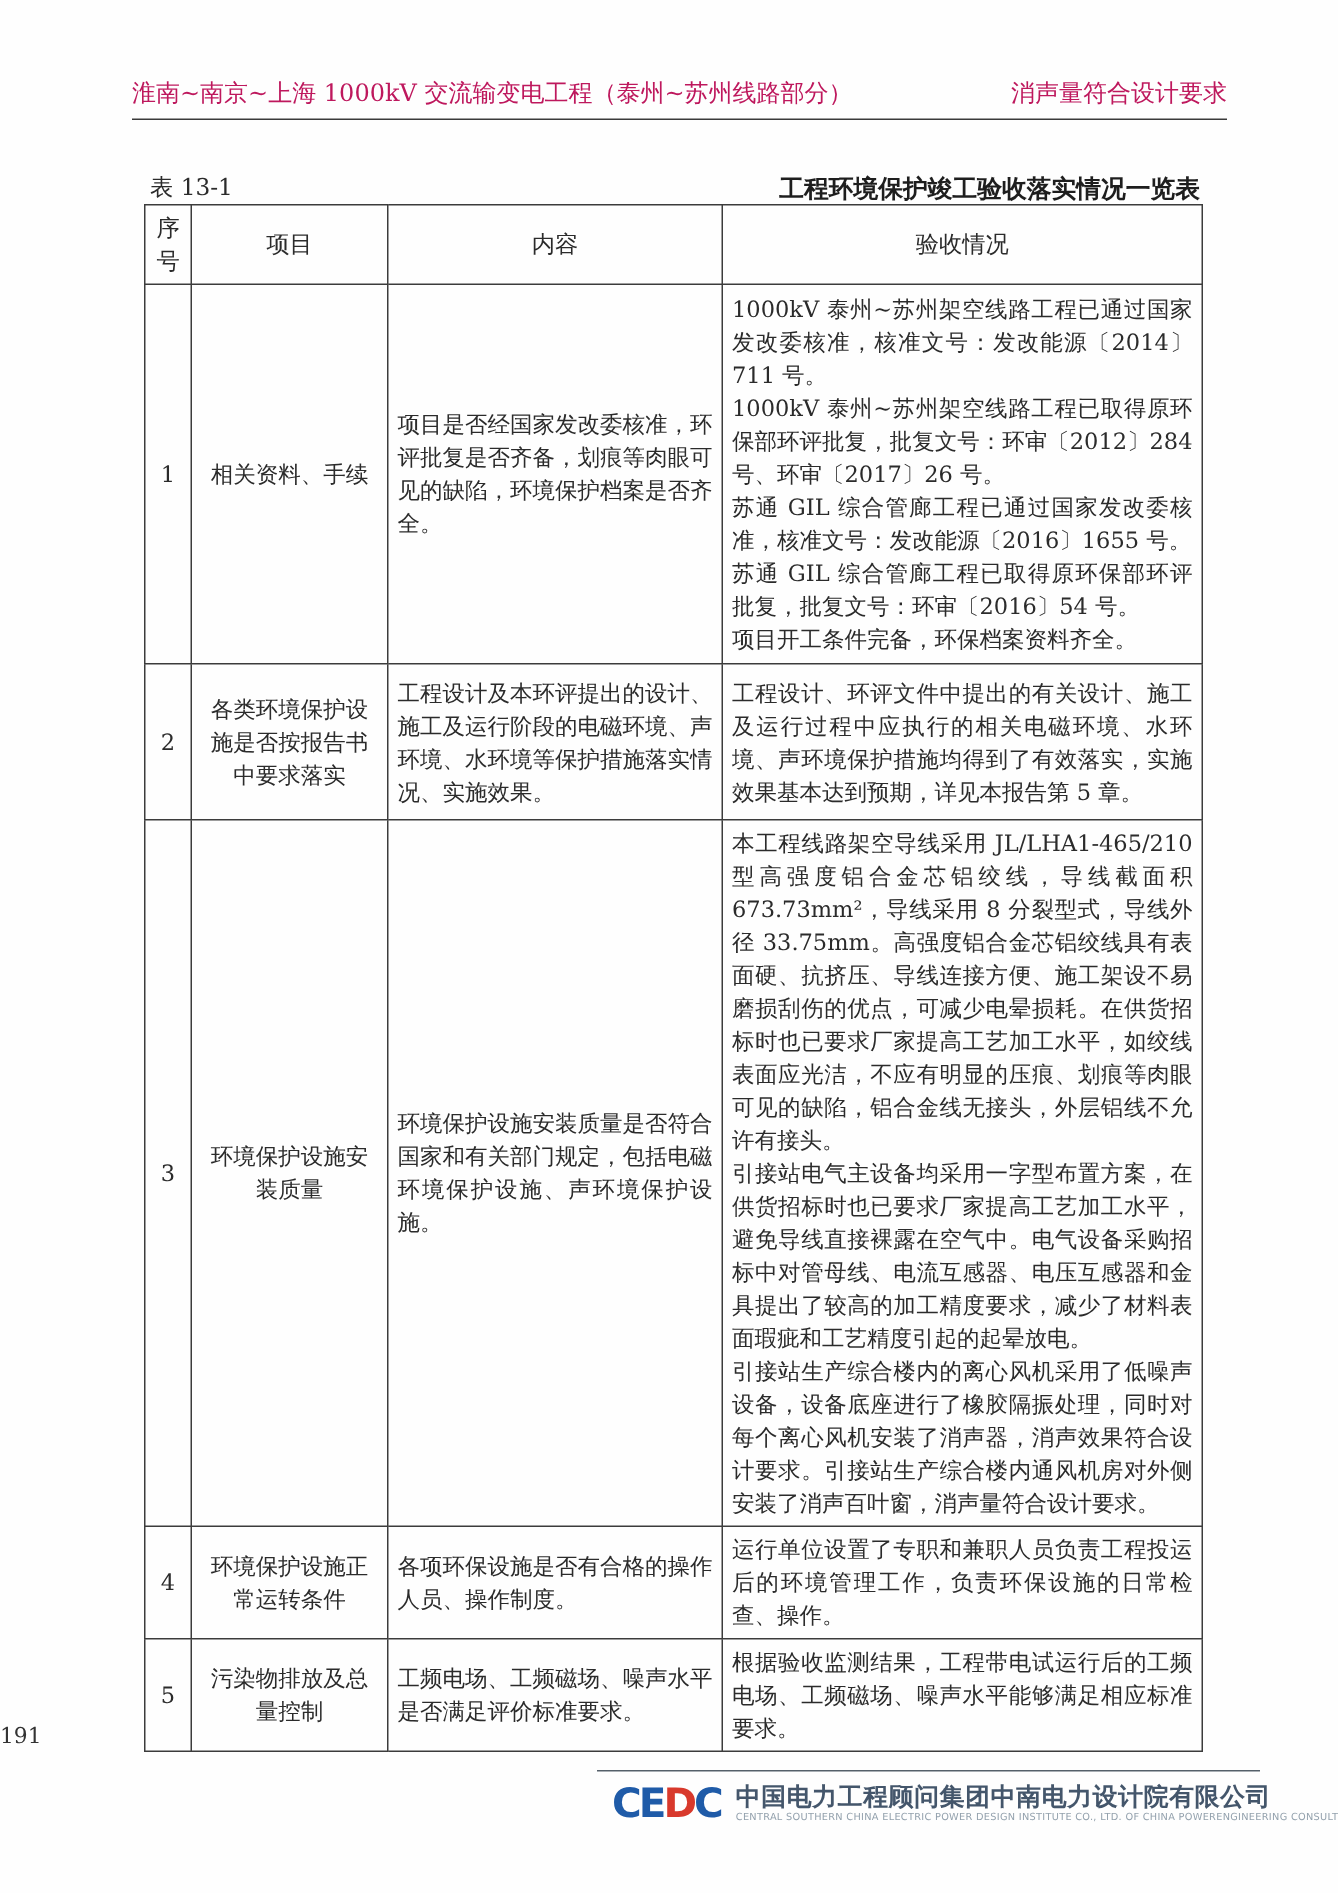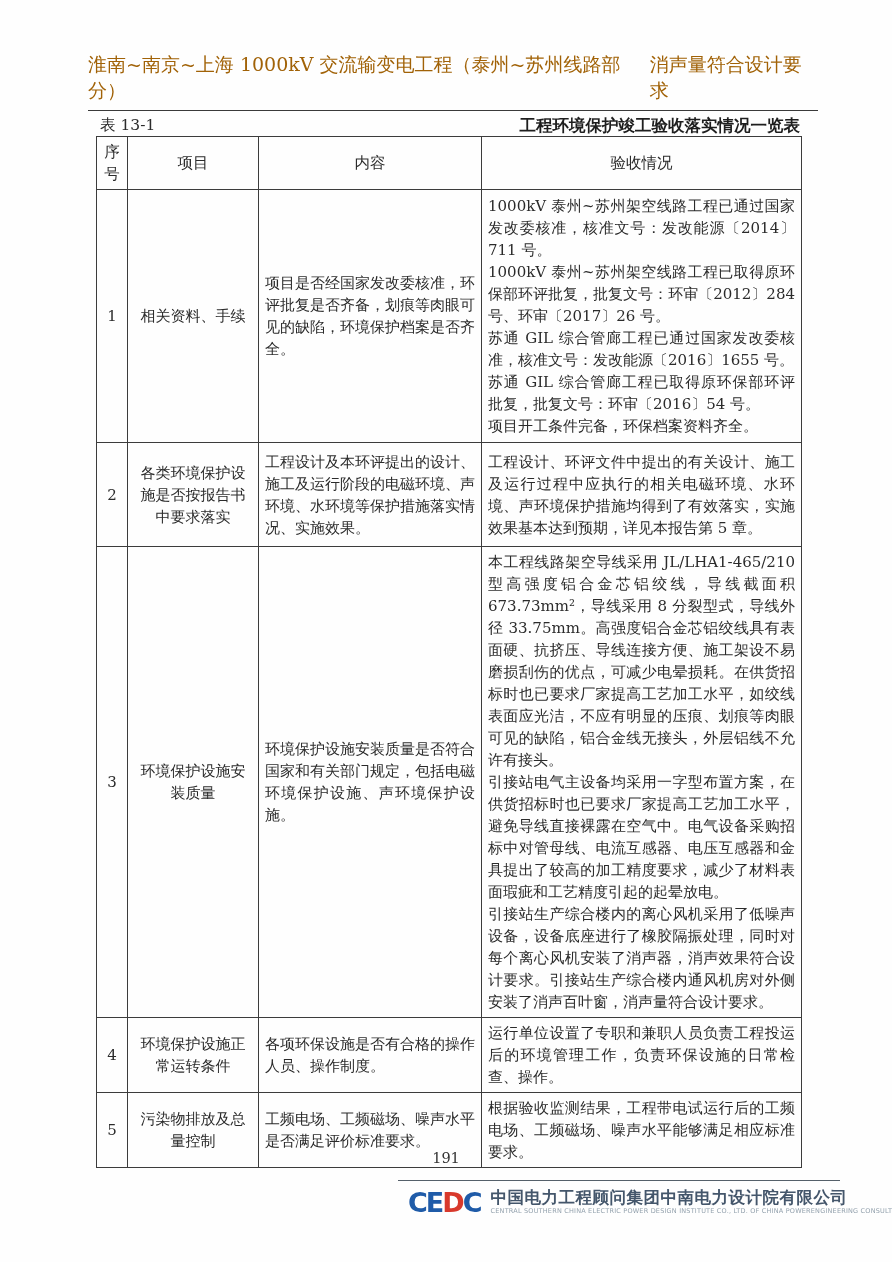--- a/index.html
+++ b/index.html
@@ -10,21 +10,21 @@
     font-family: "DejaVu Serif", "Liberation Serif", serif;
     color: #2b2b2b;
     background: #fefefe;
   }
   .page { width: 892px; height: 1262px; overflow: hidden; position: relative; }
 
   
   .doc-header {
     position: absolute; left: 88px; right: 74px; top: 52px;
     display: flex; justify-content: space-between; align-items: center;
-    font-size: 19px; color: #a16207;
+    font-size: 16px; color: #be185d;
     padding-bottom: 6px;
     border-bottom: 1.6px solid #3a3a3a;
   }
 
   
   .caption {
     position: absolute; left: 96px; right: 92px; top: 115px;
     height: 24px;
   }
   .caption-label { position: absolute; left: 4px; top: 0; font-size: 15.5px; }
@@ -64,21 +64,21 @@
 
   tr.r1 { height: 253px; }
   tr.r2 { height: 104px; }
   tr.r3 { height: 470px; }
   tr.r4 { height: 68px; }
   tr.r5 { height: 73px; }
 
   
   .page-number {
     position: absolute; left: 0; right: 0; top: 1150px;
-    text-align: center; font-size: 14.5px; color: #333;
+    font-size: 14.5px; color: #333;
   }
   .footer-rule {
     position: absolute; left: 398px; right: 52px; top: 1180px;
     border-top: 1.4px solid #55606a;
   }
   .footer-brand {
     position: absolute; left: 408px; top: 1188px; right: 52px;
     display: flex; align-items: flex-start; gap: 10px;
     font-family: "DejaVu Sans", "Liberation Sans", sans-serif;
   }

